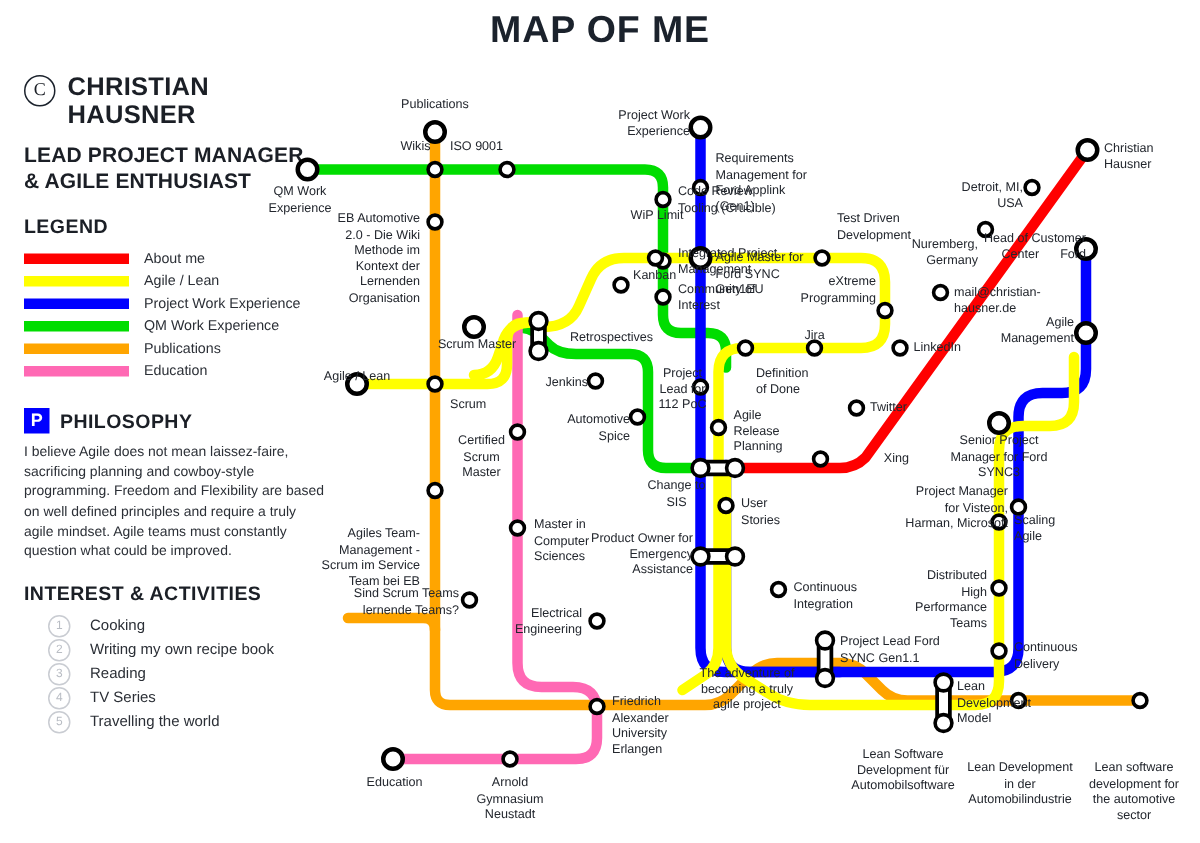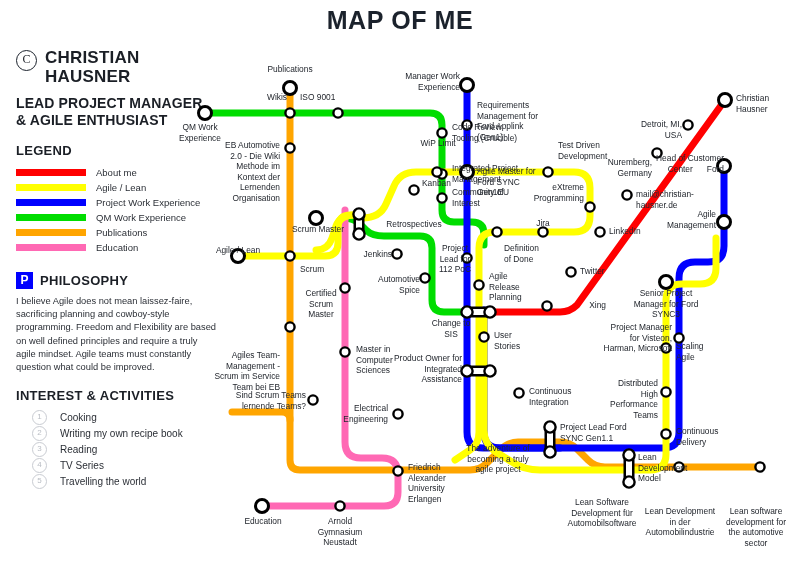--- a/index.html
+++ b/index.html
@@ -240,21 +240,21 @@
 Experience</div>
   <div class="lbl c" style="left:246px;top:92px;width:62px;">Wikis</div>
   <div class="lbl l" style="left:300px;top:92px;width:80px;">ISO 9001</div>
   <div class="lbl l" style="left:452px;top:122px;width:110px;">Code Review
 Tooling (Crucible)</div>
   <div class="lbl l" style="left:452px;top:163px;width:100px;">Integrated Project
 Management</div>
   <div class="lbl l" style="left:452px;top:187px;width:95px;">Community of
 Interest</div>
   <div class="lbl c" style="left:276px;top:224px;width:84px;">Scrum Master</div>
-  <div class="lbl l" style="left:364px;top:219px;width:100px;text-align:center;">Retrospectives</div>
+  <div class="lbl l" style="left:380px;top:219px;width:100px;">Retrospectives</div>
   <div class="lbl r" style="left:330px;top:249px;width:62px;">Jenkins</div>
   <div class="lbl r" style="left:340px;top:274px;width:80px;">Automotive
 Spice</div>
   <div class="lbl c" style="left:415px;top:318px;width:72px;">Change to
 SIS</div>
 
   <div class="lbl c" style="left:254px;top:64px;width:72px;">Publications</div>
   <div class="lbl r" style="left:196px;top:140px;width:84px;">EB Automotive
 2.0 - Die Wiki
 Methode im
@@ -279,21 +279,21 @@
 Engineering</div>
   <div class="lbl l" style="left:408px;top:462px;width:72px;">Friedrich
 Alexander
 University
 Erlangen</div>
   <div class="lbl c" style="left:300px;top:516px;width:80px;">Arnold
 Gymnasium
 Neustadt</div>
   <div class="lbl c" style="left:228px;top:516px;width:70px;">Education</div>
 
-  <div class="lbl r" style="left:394px;top:71px;width:66px;">Manager Work
+  <div class="lbl r" style="left:394px;top:71px;width:66px;">Project Work
 Experience</div>
   <div class="lbl l" style="left:477px;top:100px;width:96px;">Requirements
 Management for
 Ford Applink
 (Gen1)</div>
   <div class="lbl c" style="left:410px;top:138px;width:56px;">WiP Limit</div>
   <div class="lbl l" style="left:422px;top:178px;width:56px;">Kanban</div>
   <div class="lbl l" style="left:477px;top:166px;width:88px;">Agile Master for
 Ford SYNC
 Gen1EU</div>
@@ -306,21 +306,21 @@
 of Done</div>
   <div class="lbl l" style="left:489px;top:271px;width:60px;">Agile
 Release
 Planning</div>
   <div class="lbl c" style="left:424px;top:243px;width:62px;">Project
 Lead for
 112 PoC</div>
   <div class="lbl l" style="left:494px;top:330px;width:52px;">User
 Stories</div>
   <div class="lbl r" style="left:370px;top:353px;width:92px;">Product Owner for
-Integrated
+Emergency
 Assistance</div>
   <div class="lbl l" style="left:529px;top:386px;width:80px;">Continuous
 Integration</div>
   <div class="lbl l" style="left:560px;top:422px;width:110px;">Project Lead Ford
 SYNC Gen1.1</div>
   <div class="lbl c" style="left:448px;top:443px;width:100px;">The adventure of
 becoming a truly
 agile project</div>
   <div class="lbl c" style="left:546px;top:497px;width:112px;">Lean Software
 Development für

